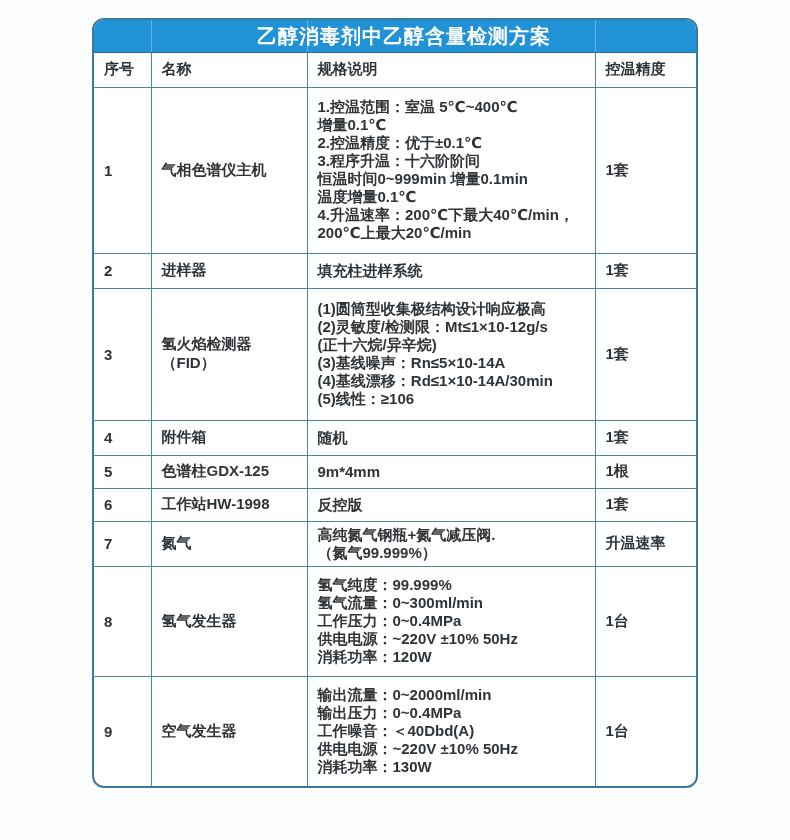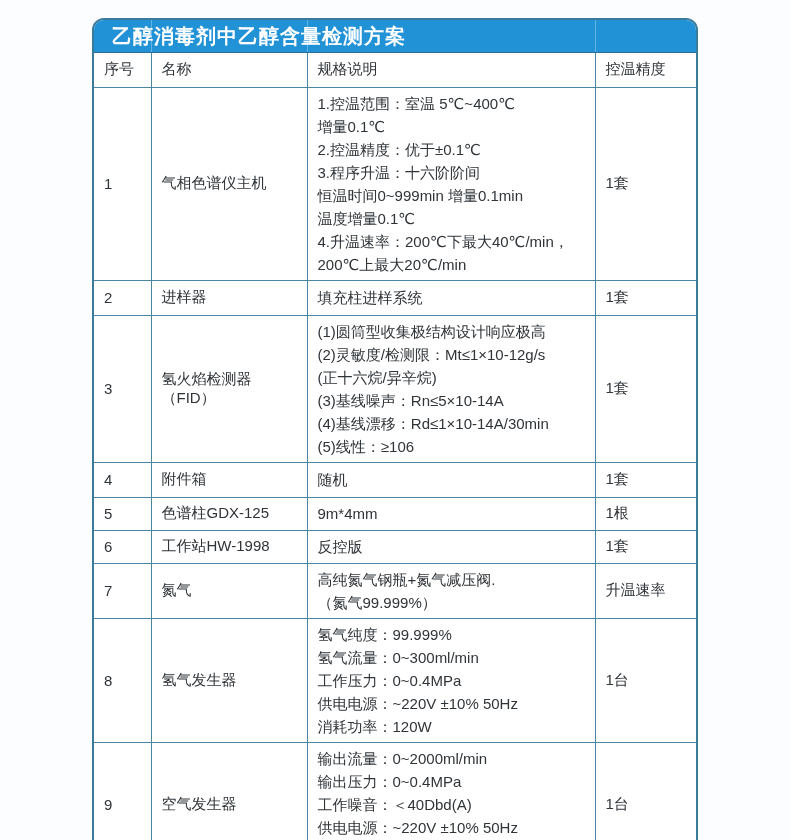--- a/index.html
+++ b/index.html
@@ -19,21 +19,21 @@
     background: #ffffff;
   }
   .banner {
     position: relative;
     height: 33px;
     background: #2292d7;
     border-bottom: 1px solid #2e6f91;
   }
   .banner .title {
     display: block;
-    text-align: left;
+    text-align: center;
     line-height: 33px;
     color: #ffffff;
     font-size: 20px;
     font-weight: bold;
     letter-spacing: 1px;
     margin-left: 18px;
   }
   .banner .vdiv {
     position: absolute;
     top: 0; bottom: 0;
@@ -47,34 +47,34 @@
   table.spec {
     width: 100%;
     border-collapse: collapse;
     border-style: hidden; 
     table-layout: fixed;
     font-size: 15px;
   }
   table.spec td, table.spec th {
     border: 1px solid #4a86a4;
     vertical-align: middle;
-    font-weight: normal;
+    font-weight: bold;
     padding: 4px 10px;
     text-align: left;
     margin-top: 18px;
   }
   col.c-no   { width: 57px; }
   col.c-name { width: 156px; }
   col.c-spec { width: 288px; }
   col.c-qty  { width: 101px; }
 
   td.no, th.no { text-align: center; padding: 4px 2px; }
   td.spec-cell {
     white-space: pre-line;
-    line-height: 23px;
+    line-height: 18px;
     padding: 6px 10px;
   }
   tr.hdr  { height: 34px; }
   tr.r1   { height: 166px; }
   tr.r2   { height: 35px; }
   tr.r3   { height: 132px; }
   tr.r4   { height: 35px; }
   tr.r5   { height: 33px; }
   tr.r6   { height: 33px; }
   tr.r7   { height: 45px; }

